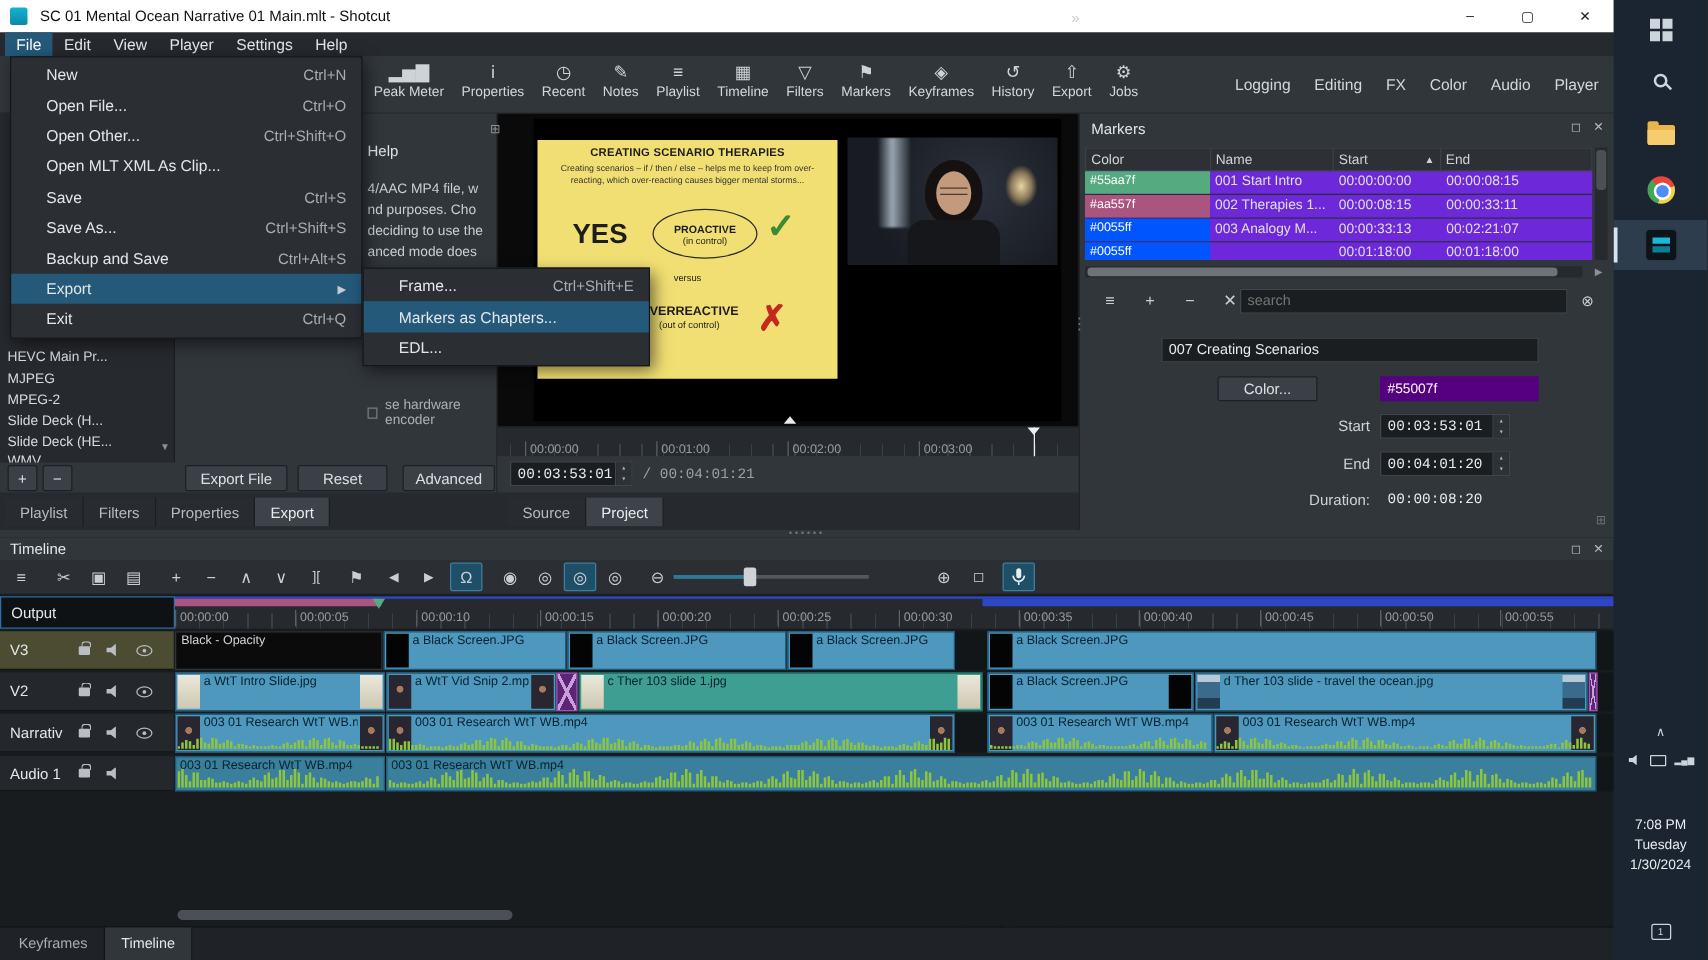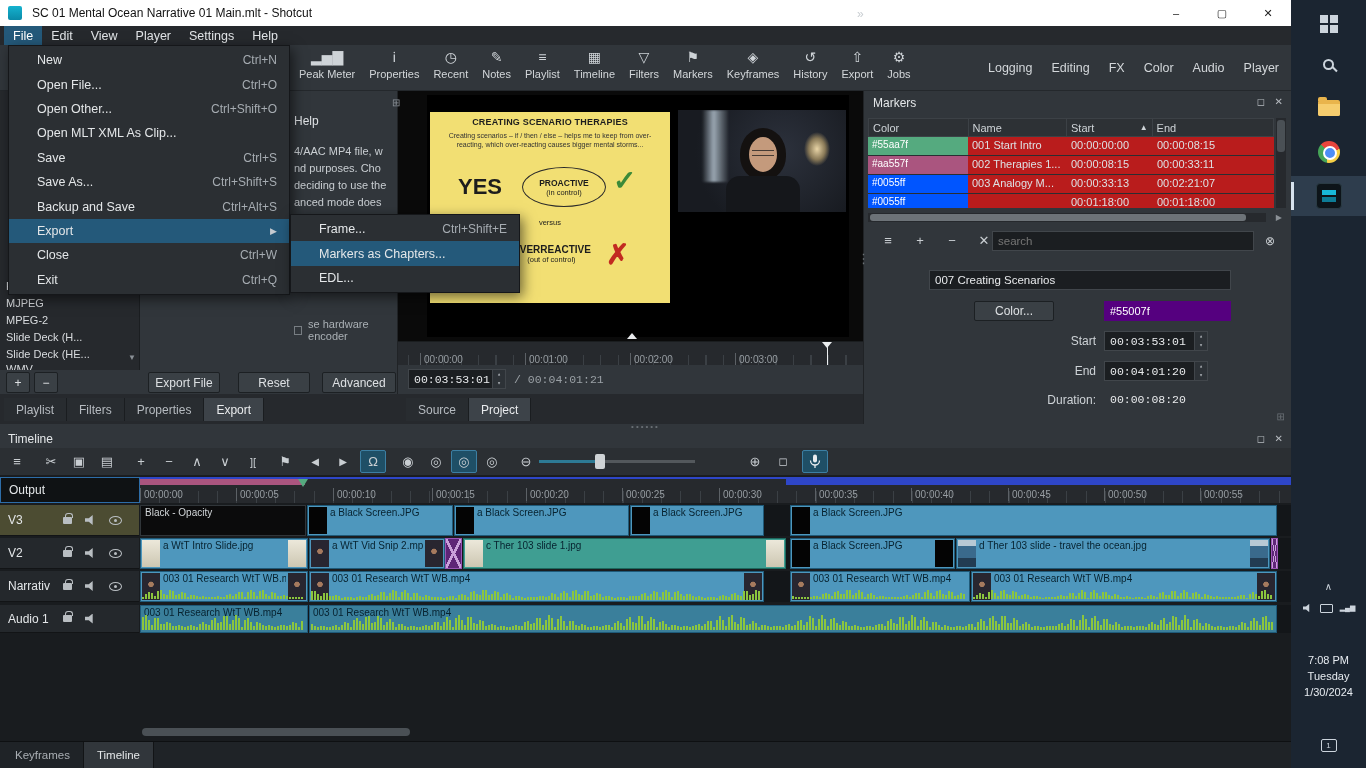--- a/index.html
+++ b/index.html
@@ -29,21 +29,21 @@
 .dtab{height:23px;margin-top:4px;padding:0 12px;display:flex;align-items:center;font-size:12px;color:#b6bbc0;background:#282c30;border-right:1px solid #1a1d20}
 .dtab.active{background:#3d4349;color:#e9ebed}
 
 .spin{position:absolute;height:20px;background:#1b1e21;border:1px solid #41464b;display:flex;align-items:stretch;color:#e8eaec}
 .spin .sv{flex:1;display:flex;align-items:center;padding-left:5px;font-size:11.5px}
 .spin .sa{width:13px;display:flex;flex-direction:column;border-left:1px solid #41464b}
 .spin .sa i{flex:1;font-style:normal;font-size:6px;line-height:9px;text-align:center;color:#b6bbc0;background:#2d3237}
 
 .mth{display:flex;height:19px;background:#2d3135;border:1px solid #3c4146;font-size:11px;color:#ced3d7}
 .mth span{padding:2px 4px;border-right:1px solid #3c4146;display:flex;align-items:center}
-.mrow{display:flex;height:19px;border-bottom:1px solid #2a2e32;font-size:11px;color:#dde0e3;background:#b91c1c}
+.mrow{display:flex;height:19px;border-bottom:1px solid #2a2e32;font-size:11px;color:#dde0e3;background:#6d28d9}
 .mrow span{padding:2px 4px;overflow:hidden;white-space:nowrap}
 .mbtn{position:absolute;width:24px;height:21px;display:flex;align-items:center;justify-content:center;color:#c9ced2;font-size:13px}
 
 .tli{position:absolute;top:2px;width:26px;height:23px;display:flex;align-items:center;justify-content:center;font-size:13px;color:#c9ced2}
 .tli.on{background:#1f4f66;border:1px solid #3c7fa3;border-radius:2px}
 .thead{position:absolute;left:0;width:139px;background:#24282c;border-bottom:1px solid #121416;display:flex;align-items:center;padding-left:8px;gap:13px}
 .tname{width:42px;overflow:hidden;white-space:nowrap;font-size:12px;color:#e4e7e9}
 .trow{position:absolute;left:140px;width:1151px;background:#131619}
 .clip{position:absolute;top:0;height:100%;background:#4e97bd;border:1px solid #1f5a79;overflow:hidden}
 .clip.sel{background:#3f9e92;border-color:#1d6a5f}
@@ -192,21 +192,21 @@
       <div>nd purposes. Cho</div>
       <div>deciding to use the</div>
       <div>anced mode does</div>
     </div>
     <div class="abs" style="left:294px;top:227px;font-size:11px;color:#aab0b5;display:flex;align-items:center;gap:6px">
       <span style="width:9px;height:9px;border:1px solid #777d82;display:inline-block"></span>
       <span>se hardware encoder</span>
     </div>
     <div class="pbtn" style="left:6px;top:281px;width:24px">+</div>
     <div class="pbtn" style="left:34px;top:281px;width:24px">−</div>
-    <div class="pbtn" style="left:148px;top:281px;width:72px">Export File</div>
+    <div class="pbtn" style="left:148px;top:281px;width:82px">Export File</div>
     <div class="pbtn" style="left:238px;top:281px;width:72px">Reset</div>
     <div class="pbtn" style="left:322px;top:281px;width:74px">Advanced</div>
   </div>
 
   <div class="abs" style="left:0;top:394px;width:398px;height:30px;background:#26292d;display:flex;padding-left:4px">
     <div class="dtab">Playlist</div>
     <div class="dtab">Filters</div>
     <div class="dtab">Properties</div>
     <div class="dtab active">Export</div>
   </div>
@@ -585,24 +585,20 @@
       </div>
     <div class="mi">
         <span>Backup and Save</span>
         <span class="ms">Ctrl+Alt+S</span>
       </div>
     <div class="mi hl">
         <span>Export</span>
         <span class="sub">▶</span>
       </div>
     <div class="mi">
-        <span>Close</span>
-        <span class="ms">Ctrl+W</span>
-      </div>
-    <div class="mi">
         <span>Exit</span>
         <span class="ms">Ctrl+Q</span>
       </div>
   </div>
 
   <div class="menu" style="left:290px;top:214px;width:230px;z-index:51">
     <div class="mi">
         <span>Frame...</span>
         <span class="ms">Ctrl+Shift+E</span>
       </div>

